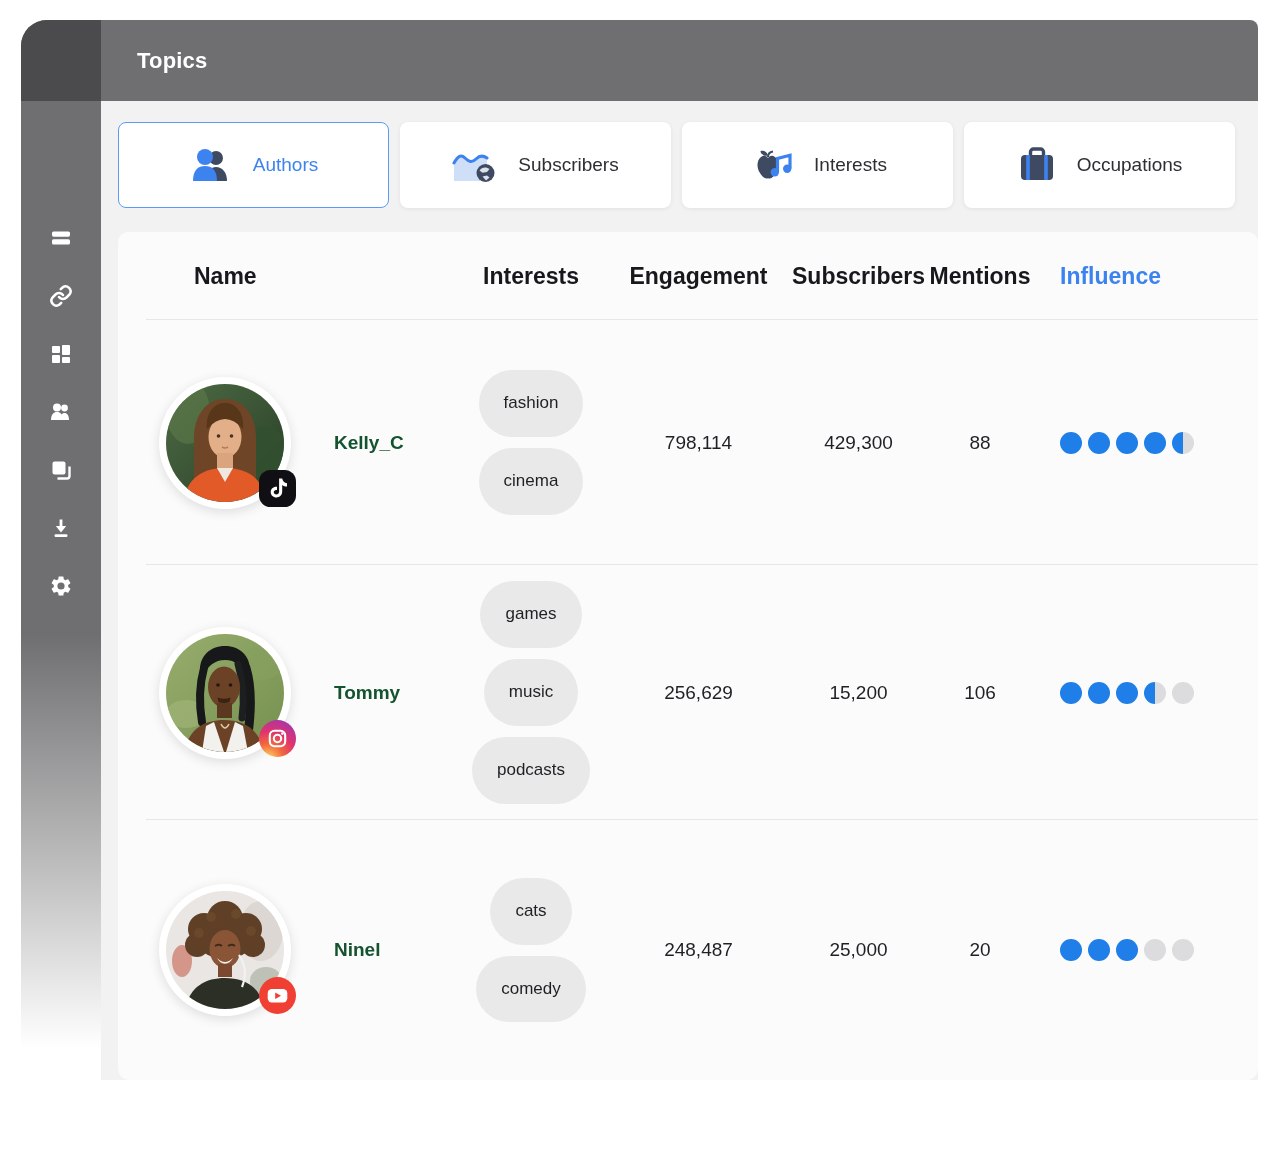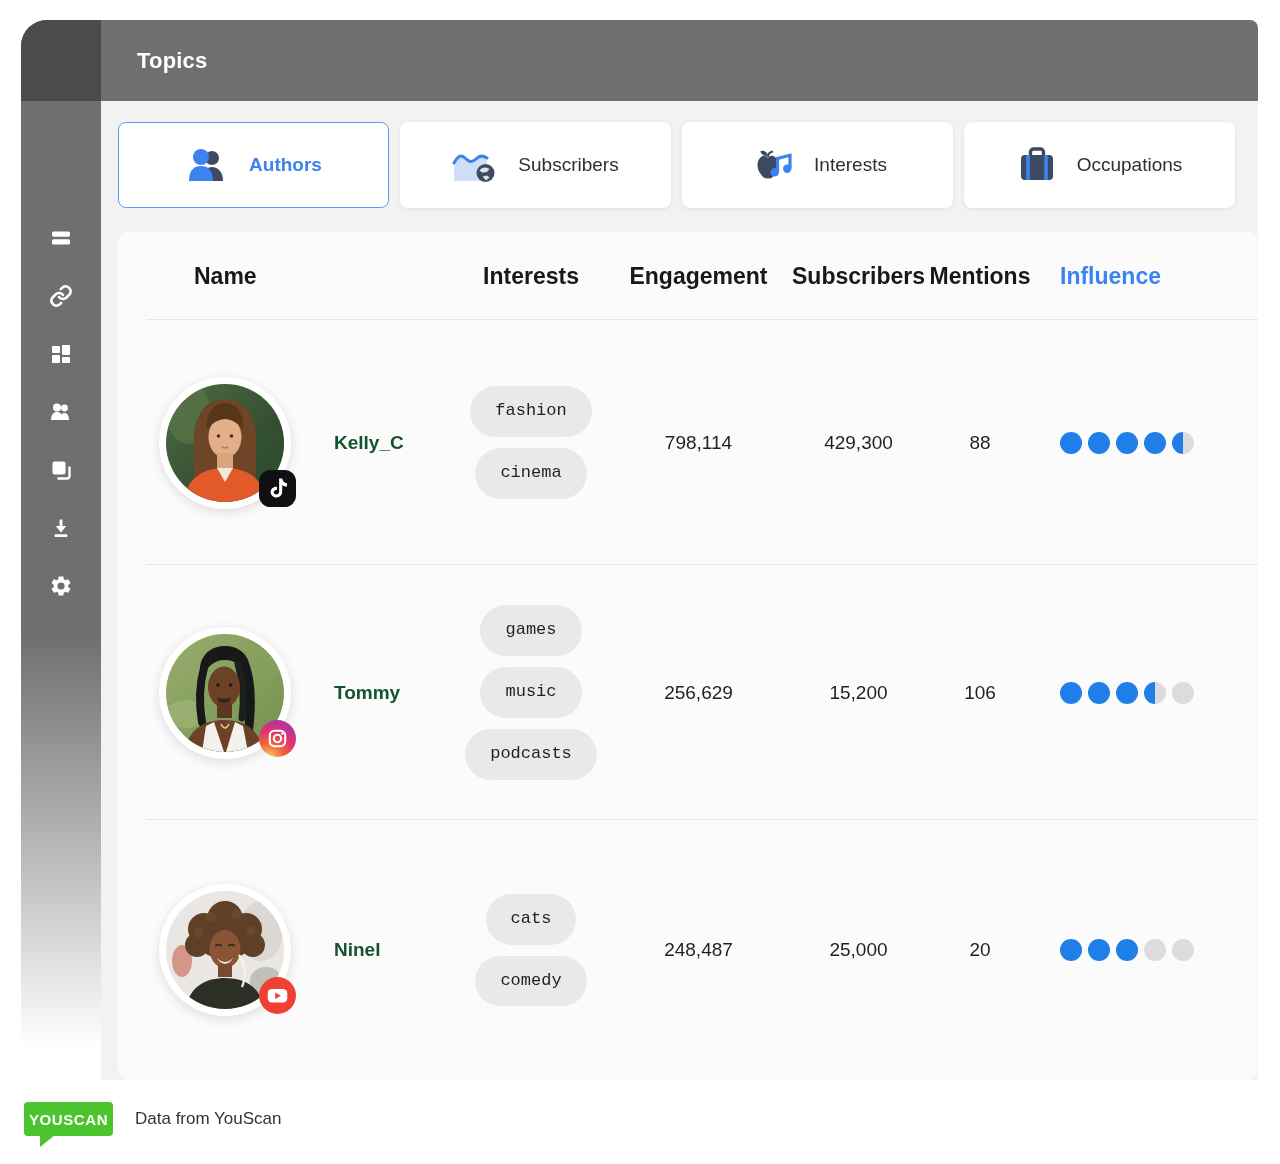--- a/index.html
+++ b/index.html
@@ -23,21 +23,21 @@
   .topbar-title { color:#fff; font-size:22px; font-weight:bold; padding-left:36px; letter-spacing:.2px; }
 
   
   .content { position:absolute; left:80px; top:81px; width:1157px; height:979px; background:#F2F2F3; }
 
   
   .tabs { position:absolute; left:17px; top:21px; display:flex; gap:11px; }
   .tab { width:271px; height:86px; background:#fff; border:1.5px solid transparent; border-radius:8px;
     box-shadow:0 1px 4px rgba(40,40,60,.08); display:flex; align-items:center; justify-content:center; gap:20px;
     font-size:19px; color:#2e2f33; cursor:pointer; }
-  .tab.active { border-color:#5b9bf5; color:var(--accent,#3c83f0); box-shadow:none;font-weight:bold; }
+  .tab.active { border-color:#5b9bf5; color:var(--accent,#3c83f0); box-shadow:none; }
   .tab svg { flex:0 0 auto; }
 
   
   .table-card { position:absolute; left:17px; top:131px; width:1140px; height:848px; background:#FBFBFC;
     border-radius:10px 10px 12px 12px; overflow:hidden; }
   .grid { display:grid; grid-template-columns:216px 122px 150px 185px 135px 108px 1fr; align-items:center; position:relative; }
   .thead { height:88px; font-size:23px; font-weight:bold; color:#17181c; }
   .thead::after, .row.sep::after { content:""; position:absolute; left:28px; right:0; bottom:0; height:1px; background:#e7e7e9; }
   .th-name { grid-column:1 / 3; padding-left:76px; }
   .th-center { text-align:center; }
@@ -50,21 +50,21 @@
   .avatar-cell { padding-left:41px; display:flex; align-items:center; }
   .avatar-wrap { position:relative; width:132px; height:132px; border-radius:50%; background:#fff;
     box-shadow:0 3px 12px rgba(0,0,0,.12); display:flex; align-items:center; justify-content:center; }
   .avatar { width:118px; height:118px; border-radius:50%; overflow:hidden; }
   .avatar svg { display:block; width:118px; height:118px; }
   .badge { position:absolute; right:-5px; bottom:2px; width:37px; height:37px; }
   .badge svg { width:37px; height:37px; display:block; }
 
   .name-cell { font-size:19px; font-weight:bold; color:#14532d; }
   .tags-cell { display:flex; flex-direction:column; align-items:center; justify-content:center; gap:11px; }
-  .pill { background:#e9e9ea; color:#1f2024; border-radius:999px; padding:16px 25px; font-size:17px; line-height:1.1; white-space:nowrap;font-family:Liberation Mono, monospace; }
+  .pill { background:#e9e9ea; color:#1f2024; border-radius:999px; padding:24px 25px; font-size:17px; line-height:1.1; white-space:nowrap; }
   .num-cell { text-align:center; font-size:19px; color:#1f2024; }
   .influence-cell { display:flex; align-items:center; gap:6px; padding-left:26px; }
   .dot { width:22px; height:22px; border-radius:50%; background:var(--dot-gray,#dcdcde); }
   .dot.full { background:var(--dot-blue,#1f7ee7); }
   .dot.half { background:linear-gradient(90deg, var(--dot-blue,#1f7ee7) 50%, var(--dot-gray,#dcdcde) 50%); }
 
   
   .footer { position:absolute; left:24px; top:1102px; display:flex; align-items:center; }
   .yslogo { position:relative; width:89px; height:34px; background:var(--green,#4CC42E); border-radius:4px;
     display:flex; align-items:center; justify-content:center; color:#fff; font-weight:bold; font-size:15px; letter-spacing:.6px; }
@@ -359,17 +359,13 @@
               <span class="dot full"></span>
               <span class="dot"></span>
               <span class="dot"></span>
             </div>
         </div>
 
       </div>
     </div>
   </div>
 
-  <div class="footer">
-    <div class="yslogo">YOUSCAN</div>
-    <div class="footer-caption">Data from YouScan</div>
-  </div>
 </div>
 
 </body></html>

